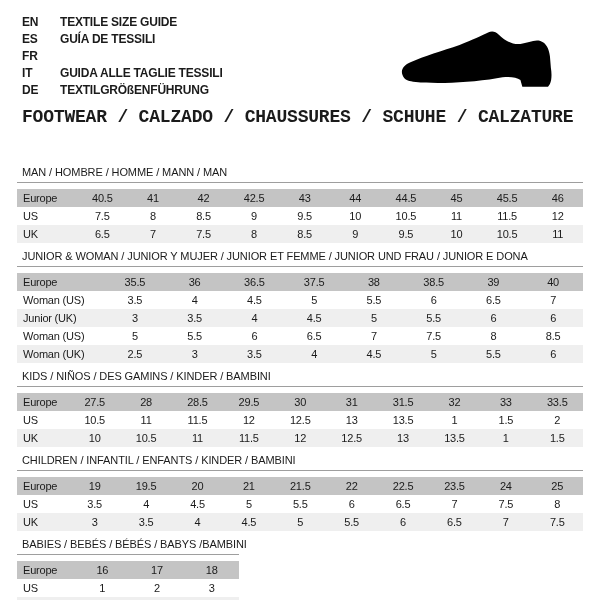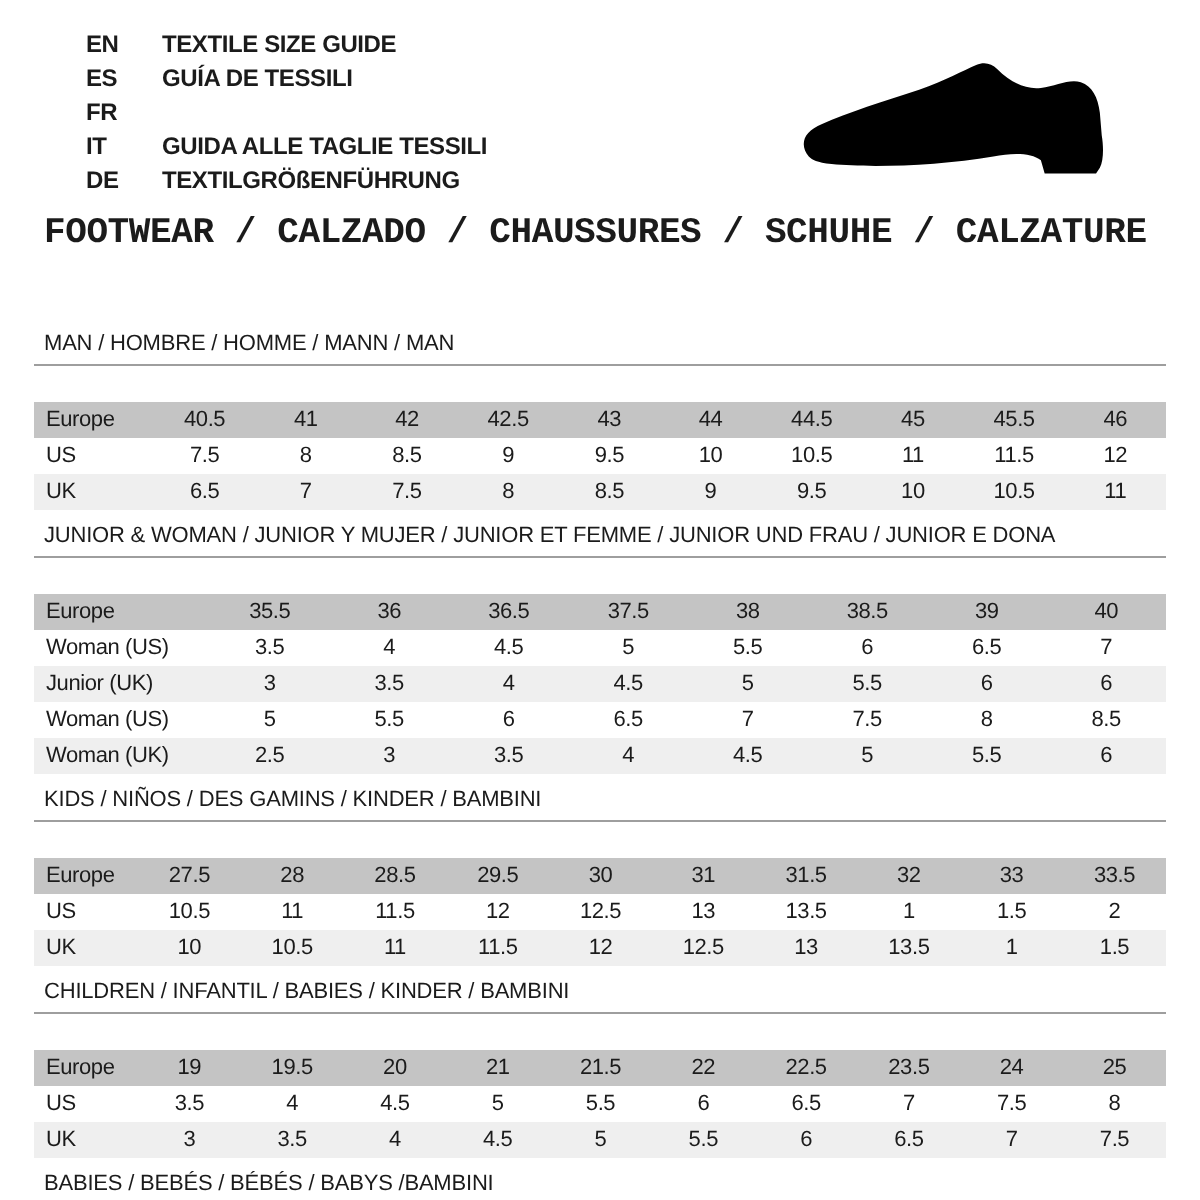--- a/index.html
+++ b/index.html
@@ -18,21 +18,21 @@
 
   
   .langs { margin-left: 5px; }
   .lang-row {
     display: flex;
     font-size: 12px; font-weight: bold;
     line-height: 17px;
     letter-spacing: -0.2px;
     white-space: nowrap;
   }
-  .lang-code { width: 38px; flex: 0 0 38px; margin-left: 21px; }
+  .lang-code { width: 38px; flex: 0 0 38px; }
 
   .category {
     margin: 11px 0 0 5px;
     font-size: 18px; font-weight: bold;
     line-height: 15px;
     letter-spacing: -0.2px;
     white-space: nowrap;
     font-family: Liberation Mono, monospace;
   }
 
@@ -49,21 +49,21 @@
   section:first-child { margin-top: 41px; }
   .sec-title {
     margin: 0 0 4px 5px;
     font-size: 11px; font-weight: normal;
     line-height: 12px;
     letter-spacing: -0.1px;
     white-space: nowrap;
   }
   .table-wrap {
     border-top: 1px solid #9e9e9e;
-    padding-top: 18px;
+    padding-top: 6px;
   }
   table {
     width: 566px;
     border-collapse: collapse;
     table-layout: fixed;
     font-size: 11px;
     letter-spacing: -0.2px;
   }
   td {
     height: 18px;
@@ -286,21 +286,21 @@
                 <td>13</td>
                 <td>13.5</td>
                 <td>1</td>
                 <td>1.5</td>
               </tr>
             </tbody>
           </table>
         </div>
       </section>
       <section class="s3">
-        <h3 class="sec-title">CHILDREN / INFANTIL / BABIES / KINDER / BAMBINI</h3>
+        <h3 class="sec-title">CHILDREN / INFANTIL / ENFANTS / KINDER / BAMBINI</h3>
         <div class="table-wrap">
           <table>
             <tbody>
               <tr>
                 <td class="row-label">Europe</td>
                 <td>19</td>
                 <td>19.5</td>
                 <td>20</td>
                 <td>21</td>
                 <td>21.5</td>

